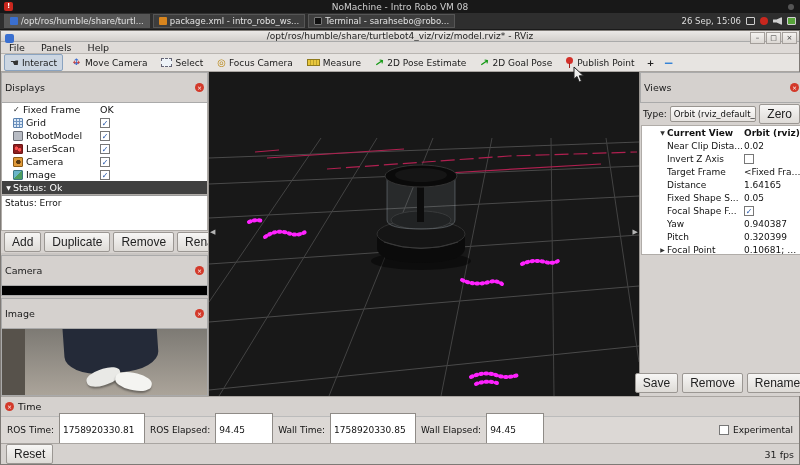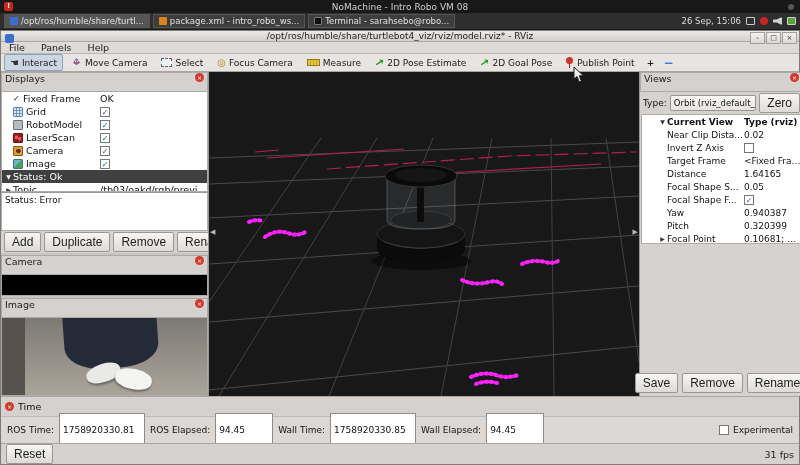--- a/index.html
+++ b/index.html
@@ -54,21 +54,21 @@
   .icon-pin i{position:absolute;left:0;top:0;width:7px;height:7px;border-radius:50%;background:#d3302a}
   .icon-pin b{position:absolute;left:3px;top:6px;width:1px;height:5px;background:#a02520}
   .tbtn-sm{width:16px;justify-content:center;padding:0}
   .glyph-plus{font-weight:bold;color:#222}
   .glyph-minus{font-weight:bold;color:#2f7fd6;font-size:12px}
 
   
   .main{height:324px;display:flex}
   .leftcol{width:207px;background:#c9c5c2;display:flex;flex-direction:column}
   .panel{background:#d6d2cf;display:flex;flex-direction:column}
-  .phead{height:20px;background:#d5d1ce;border:1px solid #aaa;display:flex;align-items:flex-start;padding:0 3px;font-size:9.5px;color:#1a1a1a;flex:none}
+  .phead{height:31px;background:#d5d1ce;border:1px solid #aaa;display:flex;align-items:center;padding:0 3px;font-size:9.5px;color:#1a1a1a;flex:none}
   .phead .ptitle{flex:1;white-space:nowrap;overflow:hidden}
   .pclose{flex:none;width:9px;height:9px;border-radius:50%;background:#d3392a;color:#fff;font-size:6px;line-height:9px;text-align:center}
   .p-displays{height:181px}
   .tree{height:104px;background:#fff;border:1px solid #b0aca8;border-top:none;overflow:hidden;font-size:9.5px}
   .trow{display:flex;align-items:center;height:13px;padding-left:2px;white-space:nowrap}
   .trow.selected{background:#404040;color:#fff}
   .cell-l{width:96px;flex:none;display:flex;align-items:center;overflow:hidden}
   .cell-r{flex:1;display:flex;align-items:center;overflow:hidden}
   .arrow{width:9px;flex:none;font-size:6px;color:#333;text-align:center}
   .trow.selected .arrow{color:#fff}
@@ -406,21 +406,21 @@
           </span>
           <button class="btn btn-zero">Zero</button>
         </div>
         <div class="vtree">
           <div class="vrow bold">
             <span class="cell-l">
                 <span class="arrow">▼</span>
                 <span class="tlabel">Current View</span>
               </span>
             <span class="cell-r">
-                <span class="tval">Type (rviz)</span>
+                <span class="tval">Orbit (rviz)</span>
               </span>
           </div>
           <div class="vrow">
             <span class="cell-l">
                 <span class="arrow"></span>
                 <span class="tlabel">Near Clip Dista...</span>
               </span>
             <span class="cell-r">
                 <span class="tval">0.02</span>
               </span>
@@ -448,21 +448,21 @@
                 <span class="arrow"></span>
                 <span class="tlabel">Distance</span>
               </span>
             <span class="cell-r">
                 <span class="tval">1.64165</span>
               </span>
           </div>
           <div class="vrow">
             <span class="cell-l">
                 <span class="arrow"></span>
-                <span class="tlabel">Focal Shape S...</span>
+                <span class="tlabel">Fixed Shape S...</span>
               </span>
             <span class="cell-r">
                 <span class="tval">0.05</span>
               </span>
           </div>
           <div class="vrow">
             <span class="cell-l">
                 <span class="arrow"></span>
                 <span class="tlabel">Focal Shape F...</span>
               </span>

